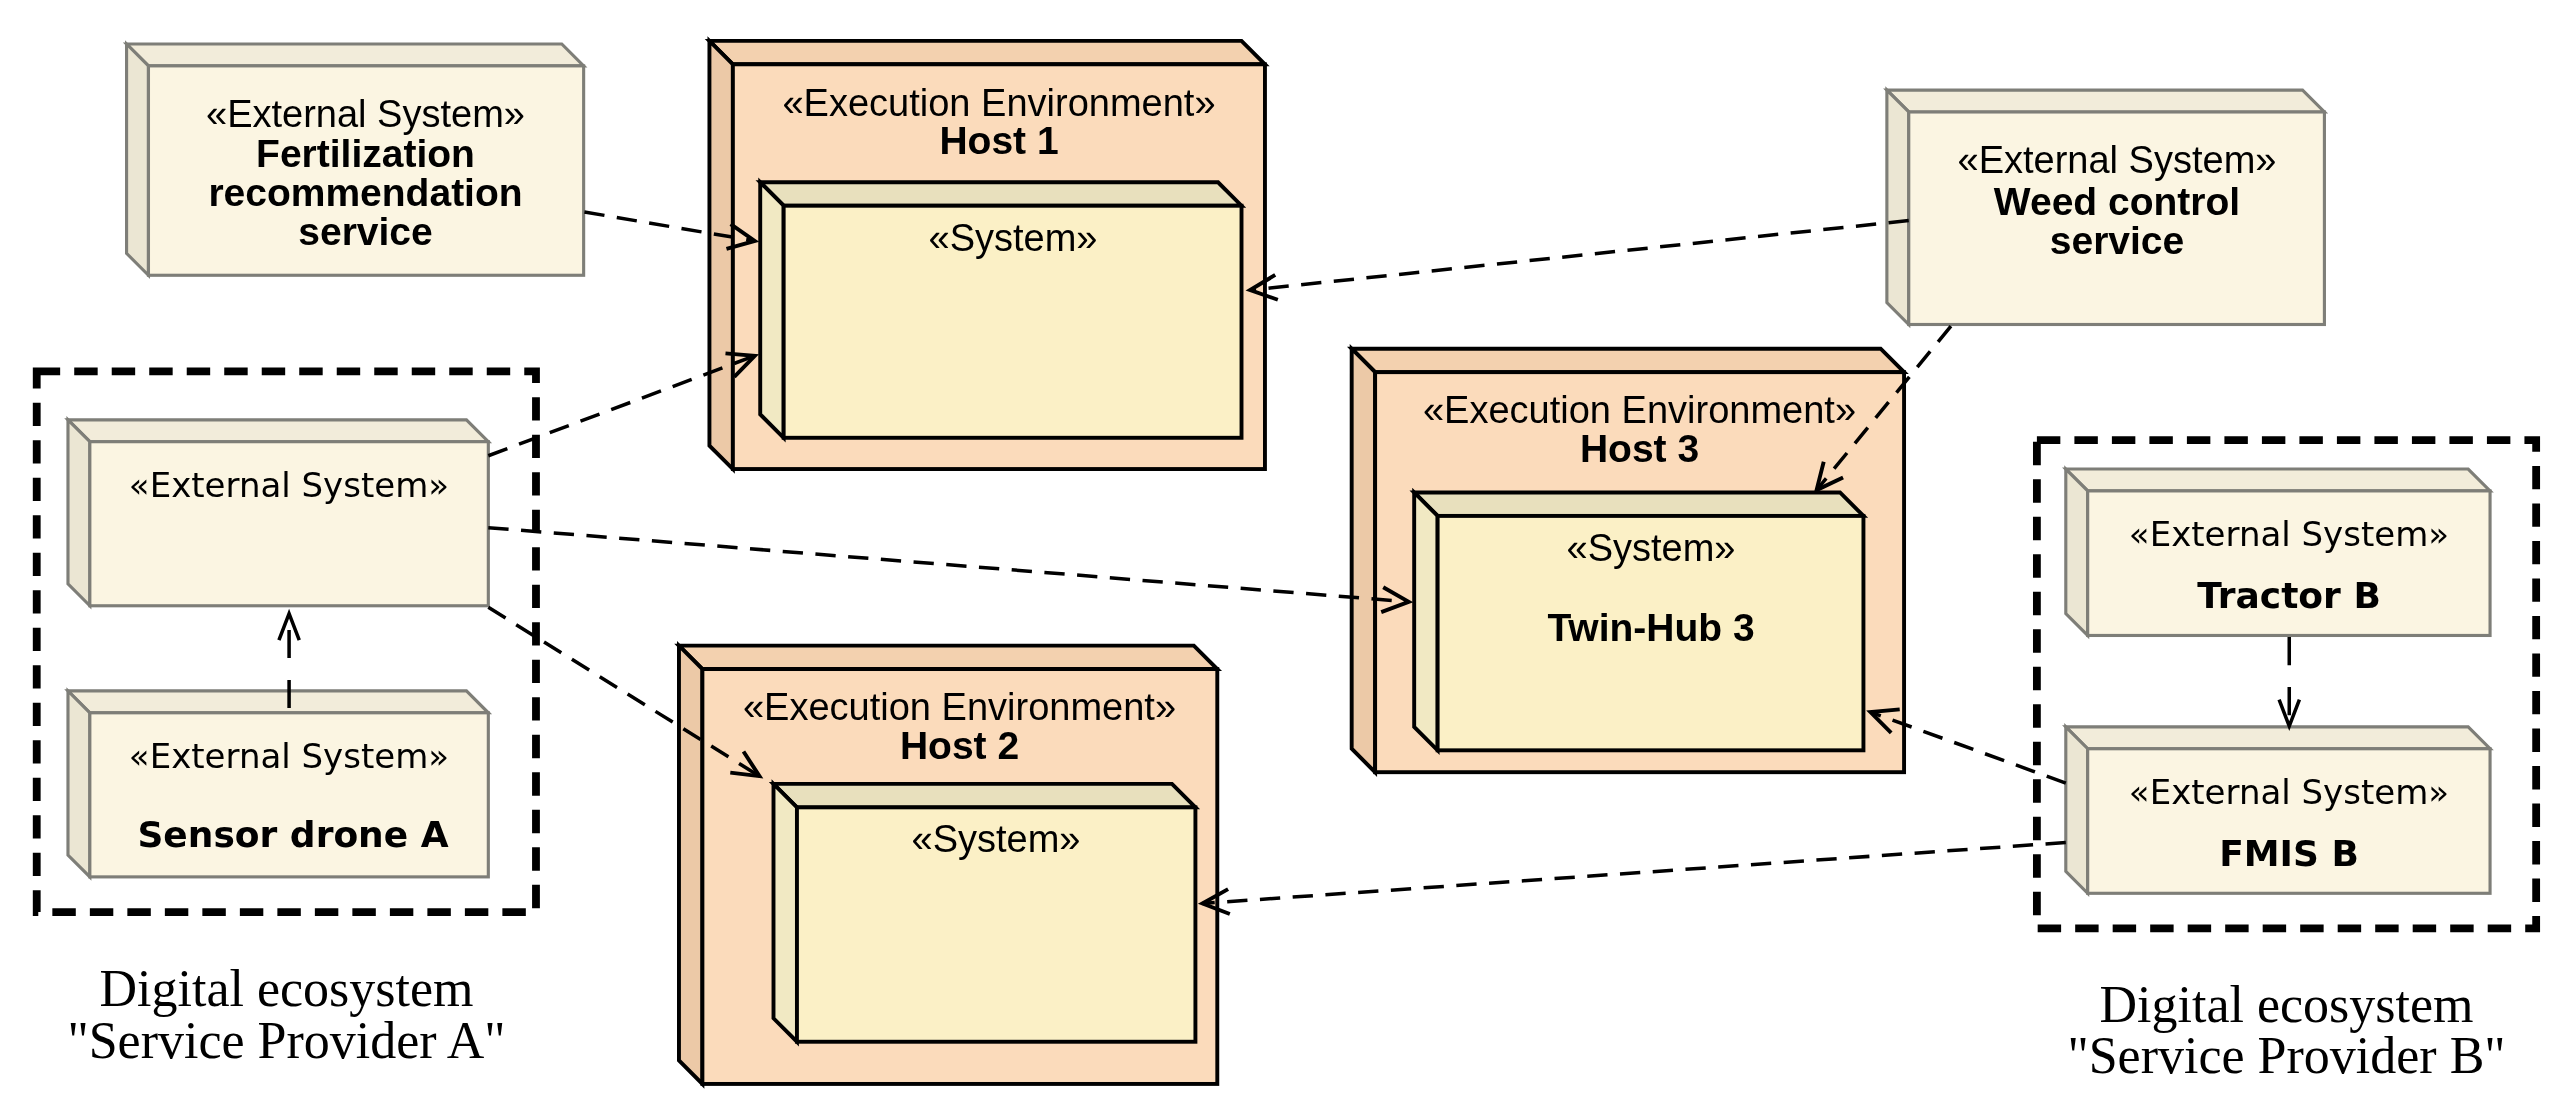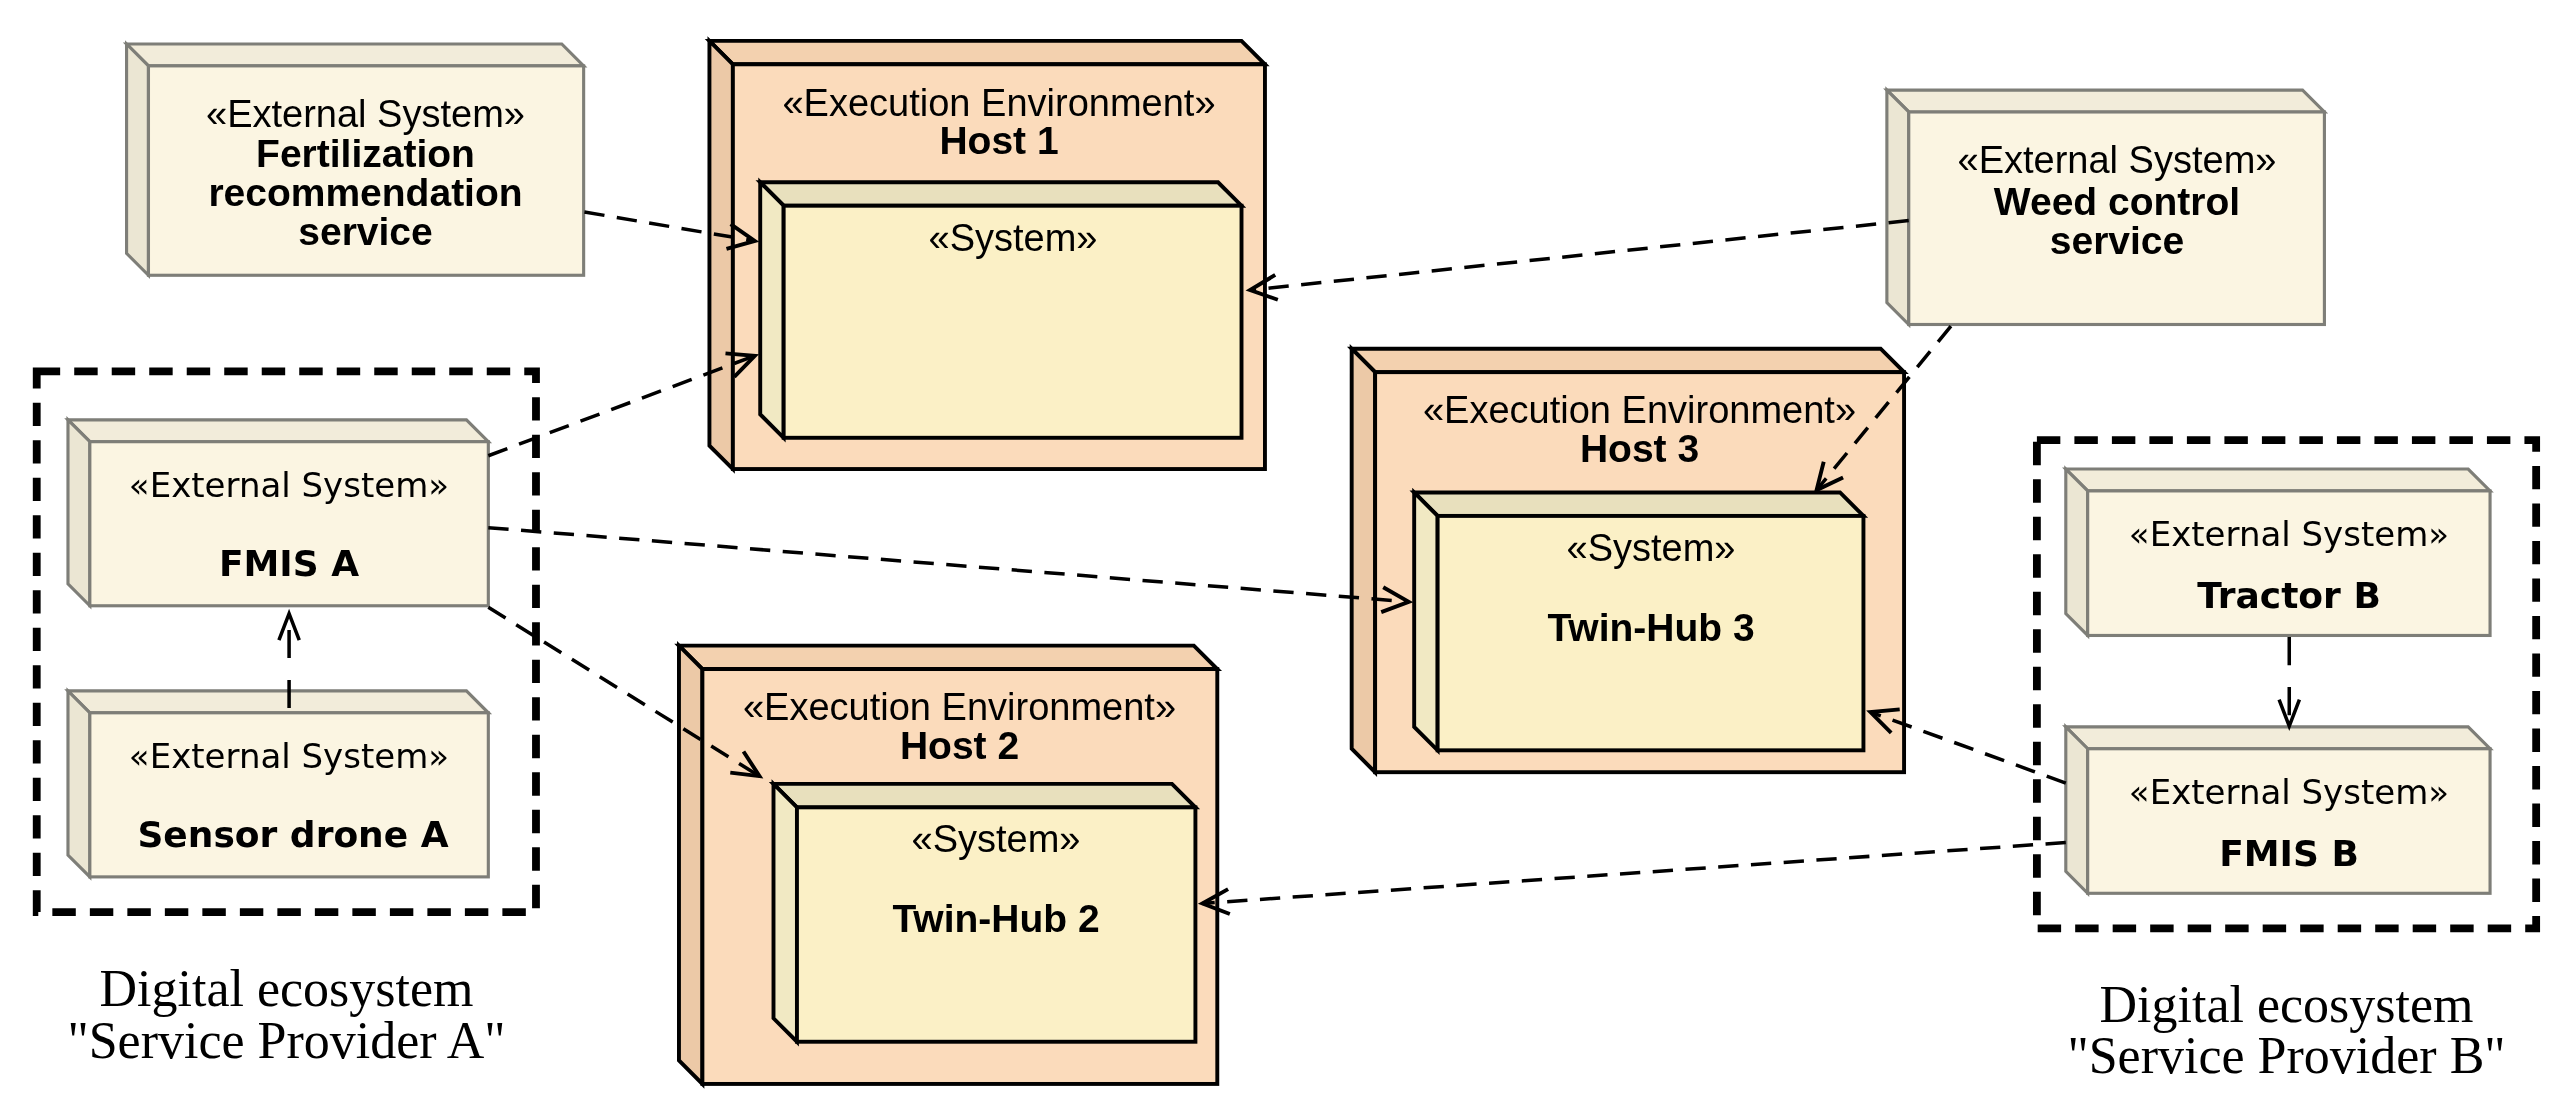--- a/index.html
+++ b/index.html
@@ -128,33 +128,31 @@
 
 <div class="txt st-narrow" style="left:733px;top:84px;width:532px;height:39px;">«Execution Environment»</div>
 <div class="txt name-narrow" style="left:733px;top:121px;width:532px;height:39px;text-align:center;">Host 1</div>
 <div class="txt st-narrow" style="left:784px;top:219px;width:458px;height:39px;">«System»</div>
 
 <div class="txt st-narrow" style="left:1909px;top:141px;width:416px;height:39px;">«External System»</div>
 <div class="txt name-narrow" style="left:1909px;top:182px;width:416px;height:39px;">Weed control</div>
 <div class="txt name-narrow" style="left:1909px;top:221px;width:416px;height:39px;">service</div>
 
 <div class="txt st-wide" style="left:90px;top:465px;width:398px;height:39px;">«External System»</div>
-<div class="txt name-wide" style="left:90px;top:544px;width:398px;height:39px;">FMIS A</div>
 <div class="txt st-wide" style="left:90px;top:736px;width:398px;height:39px;">«External System»</div>
 <div class="txt name-wide" style="left:94px;top:815px;width:398px;height:39px;">Sensor drone A</div>
 
 <div class="txt st-narrow" style="left:1375px;top:391px;width:529px;height:39px;">«Execution Environment»</div>
 <div class="txt name-narrow" style="left:1375px;top:429px;width:529px;height:39px;">Host 3</div>
 <div class="txt st-narrow" style="left:1438px;top:529px;width:426px;height:39px;">«System»</div>
 <div class="txt name-narrow" style="left:1438px;top:608px;width:426px;height:39px;">Twin-Hub 3</div>
 
 <div class="txt st-narrow" style="left:702px;top:688px;width:515px;height:39px;">«Execution Environment»</div>
 <div class="txt name-narrow" style="left:702px;top:726px;width:515px;height:39px;">Host 2</div>
 <div class="txt st-narrow" style="left:797px;top:820px;width:398px;height:39px;">«System»</div>
-<div class="txt name-narrow" style="left:797px;top:899px;width:398px;height:39px;">Twin-Hub 2</div>
 
 <div class="txt st-wide" style="left:2088px;top:514px;width:402px;height:39px;">«External System»</div>
 <div class="txt name-wide" style="left:2088px;top:576px;width:402px;height:39px;">Tractor B</div>
 <div class="txt st-wide" style="left:2088px;top:772px;width:402px;height:39px;">«External System»</div>
 <div class="txt name-wide" style="left:2088px;top:834px;width:402px;height:39px;">FMIS B</div>
 
 <div class="txt group-label" style="left:37px;top:964px;width:499px;height:48px;">Digital ecosystem</div>
 <div class="txt group-label" style="left:37px;top:1016px;width:499px;height:48px;">"Service Provider A"</div>
 <div class="txt group-label" style="left:2037px;top:980px;width:499px;height:48px;">Digital ecosystem</div>
 <div class="txt group-label" style="left:2037px;top:1031px;width:499px;height:48px;">"Service Provider B"</div>

